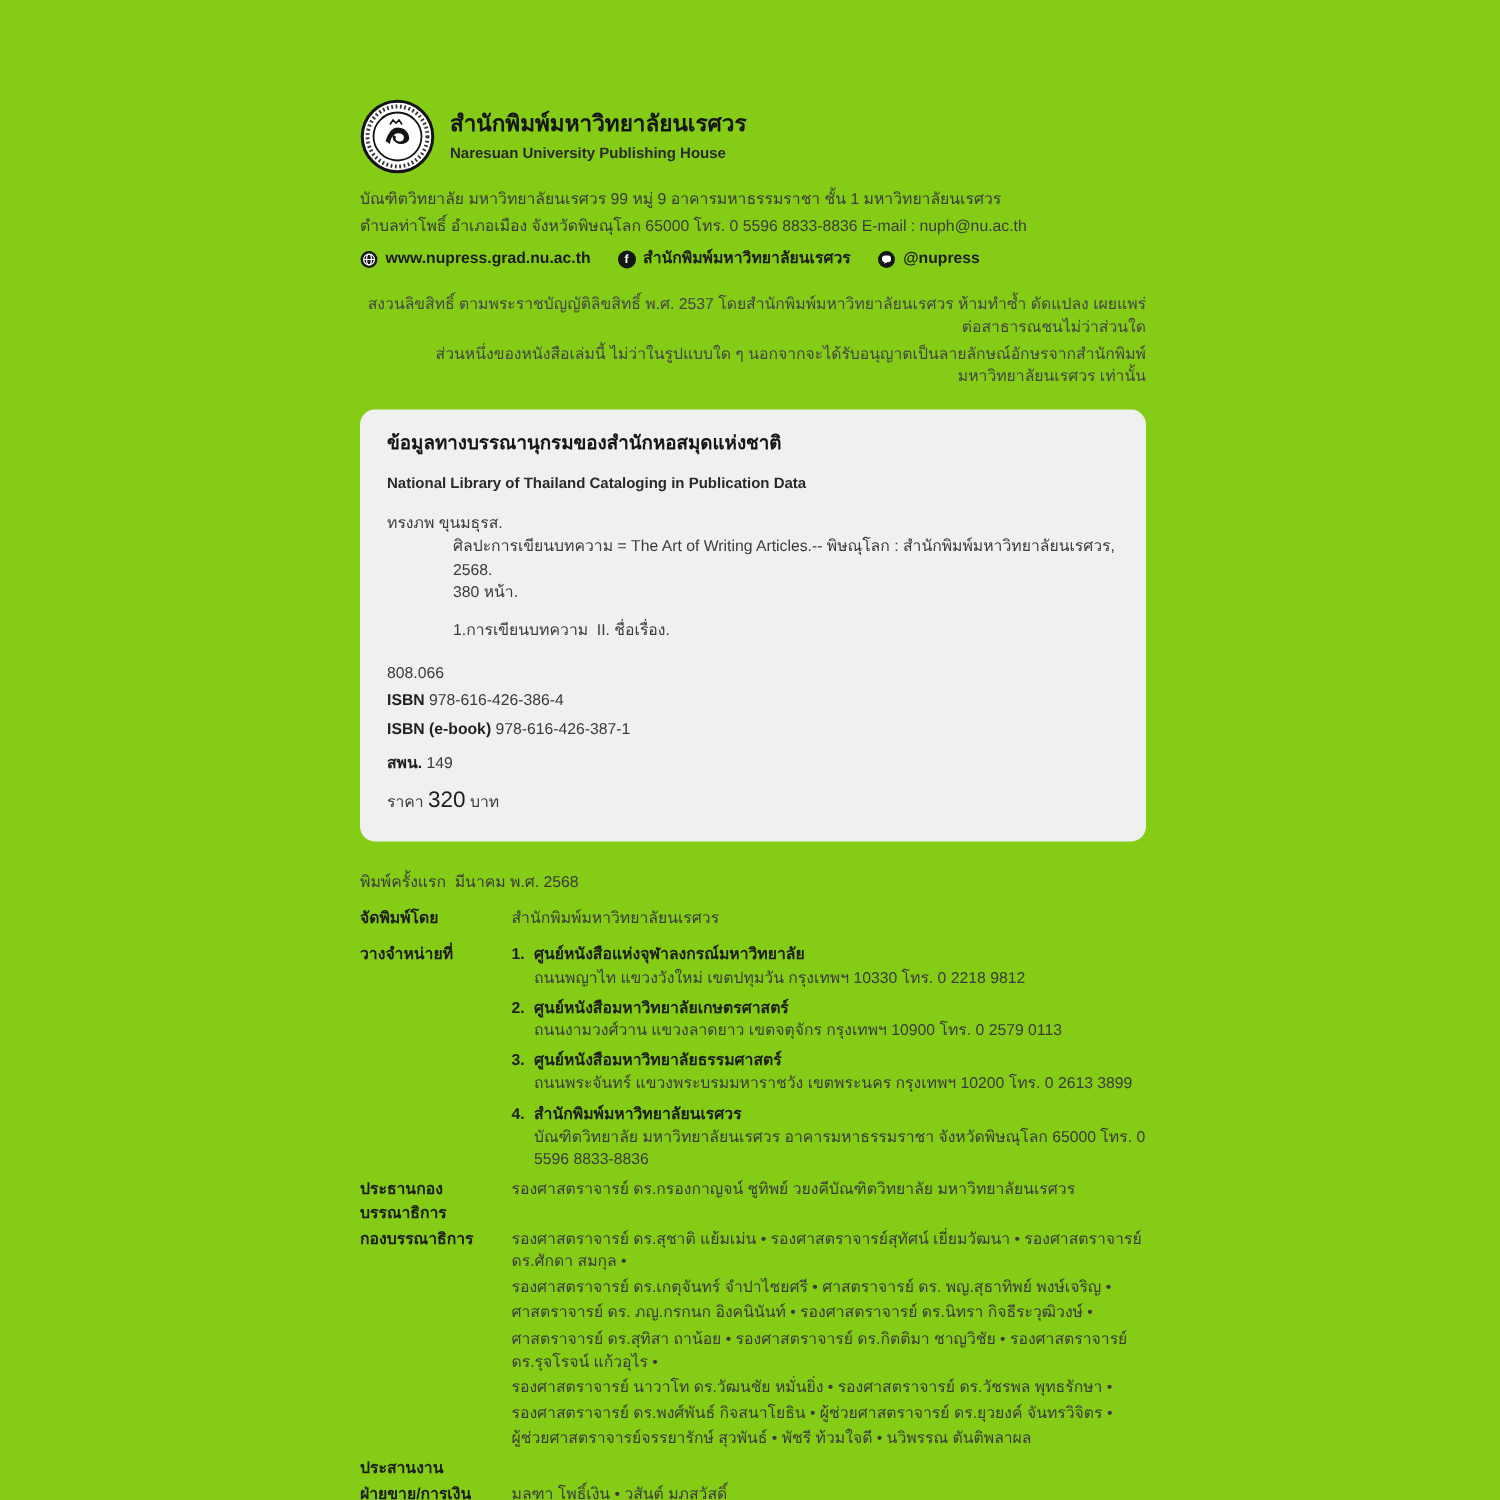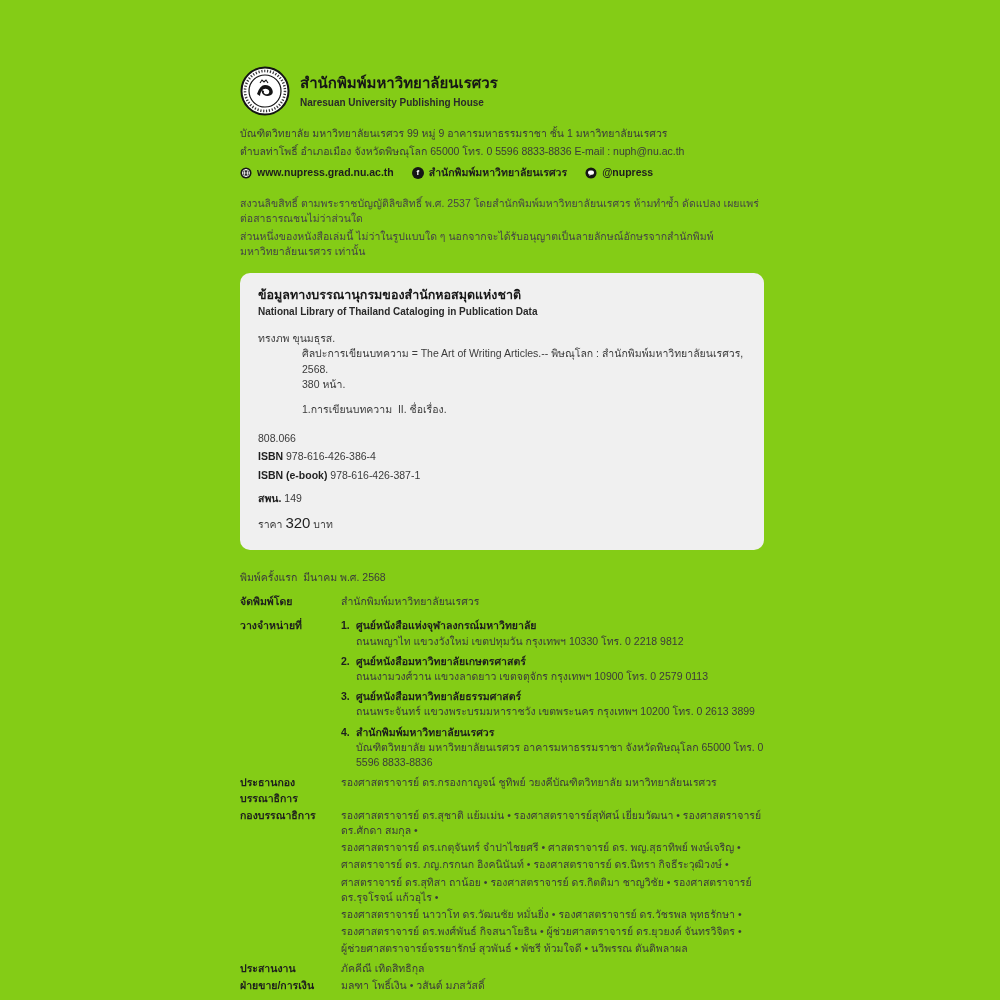--- a/index.html
+++ b/index.html
@@ -18,27 +18,27 @@
   .pub-header { display: flex; align-items: center; gap: 10px; margin-bottom: 10px; }
   .seal { width: 50px; height: 50px; flex: none; }
   .pub-name-th { font-size: 15px; font-weight: bold; color: #161616; }
   .pub-name-en { font-size: 10px; font-weight: bold; color: #2a2a2a; margin-top: 2px; }
   .addr div { margin-bottom: 3px; }
   .social-row { display: flex; gap: 18px; align-items: center; margin-top: 6px; }
   .soc { display: flex; align-items: center; gap: 5px; font-weight: bold; color: #1d1d1d; cursor: pointer; }
   .ci { width: 12px; height: 12px; border-radius: 50%; background: #161616; color: #fff;
         display: inline-flex; align-items: center; justify-content: center;
         font-size: 8px; font-weight: bold; flex: none; }
-  .copyright { margin-top: 15px; color: #454545; }
+  .copyright { margin-top: 15px; color: #454545; text-align: right; }
   .copyright div { margin-bottom: 3px; }
 
   
   .cip-box { background: #f0f0f0; border-radius: 10px; margin-top: 13px; padding: 13px 18px 16px 18px; }
   .cip-title-th { font-size: 12.5px; font-weight: bold; color: #161616; }
-  .cip-title-en { font-size: 10px; font-weight: bold; color: #2a2a2a; margin-top: 1px; }
+  .cip-title-en { font-size: 10px; font-weight: bold; color: #2a2a2a; margin-top: 12px; }
   .cip-entry { margin-top: 12px; }
   .cip-ind { padding-left: 44px; }
   .cip-gap { height: 10px; }
   .cip-num { margin-top: 14px; }
   .cip-row { margin-top: 3px; }
   .price-num { font-size: 15px; color: #1f1f1f; }
 
   
   .edition { margin-top: 20px; }
   .kv { display: flex; margin-top: 9px; }
@@ -188,21 +188,20 @@
         <div class="ln">รองศาสตราจารย์ ดร.เกตุจันทร์ จำปาไชยศรี • ศาสตราจารย์ ดร. พญ.สุธาทิพย์ พงษ์เจริญ •</div>
         <div class="ln">ศาสตราจารย์ ดร. ภญ.กรกนก อิงคนินันท์ • รองศาสตราจารย์ ดร.นิทรา กิจธีระวุฒิวงษ์ •</div>
         <div class="ln">ศาสตราจารย์ ดร.สุทิสา ถาน้อย • รองศาสตราจารย์ ดร.กิตติมา ชาญวิชัย • รองศาสตราจารย์ ดร.รุจโรจน์ แก้วอุไร •</div>
         <div class="ln">รองศาสตราจารย์ นาวาโท ดร.วัฒนชัย หมั่นยิ่ง • รองศาสตราจารย์ ดร.วัชรพล พุทธรักษา •</div>
         <div class="ln">รองศาสตราจารย์ ดร.พงศ์พันธ์ กิจสนาโยธิน • ผู้ช่วยศาสตราจารย์ ดร.ยุวยงค์ จันทรวิจิตร •</div>
         <div class="ln">ผู้ช่วยศาสตราจารย์จรรยารักษ์ สุวพันธ์ • พัชรี ท้วมใจดี • นวิพรรณ ตันติพลาผล</div>
       </div>
     </div>
     <div class="kv" style="margin-top:2px">
       <div class="k">ประสานงาน</div>
-      <div class="v">ภัคคีณี เทิดสิทธิกุล</div>
     </div>
     <div class="kv" style="margin-top:2px">
       <div class="k">ฝ่ายขาย/การเงิน</div>
       <div class="v">มลฑา โพธิ์เงิน • วสันต์ มภสวัสดิ์</div>
     </div>
 
   </div>
 </div>
 
 </body></html>

